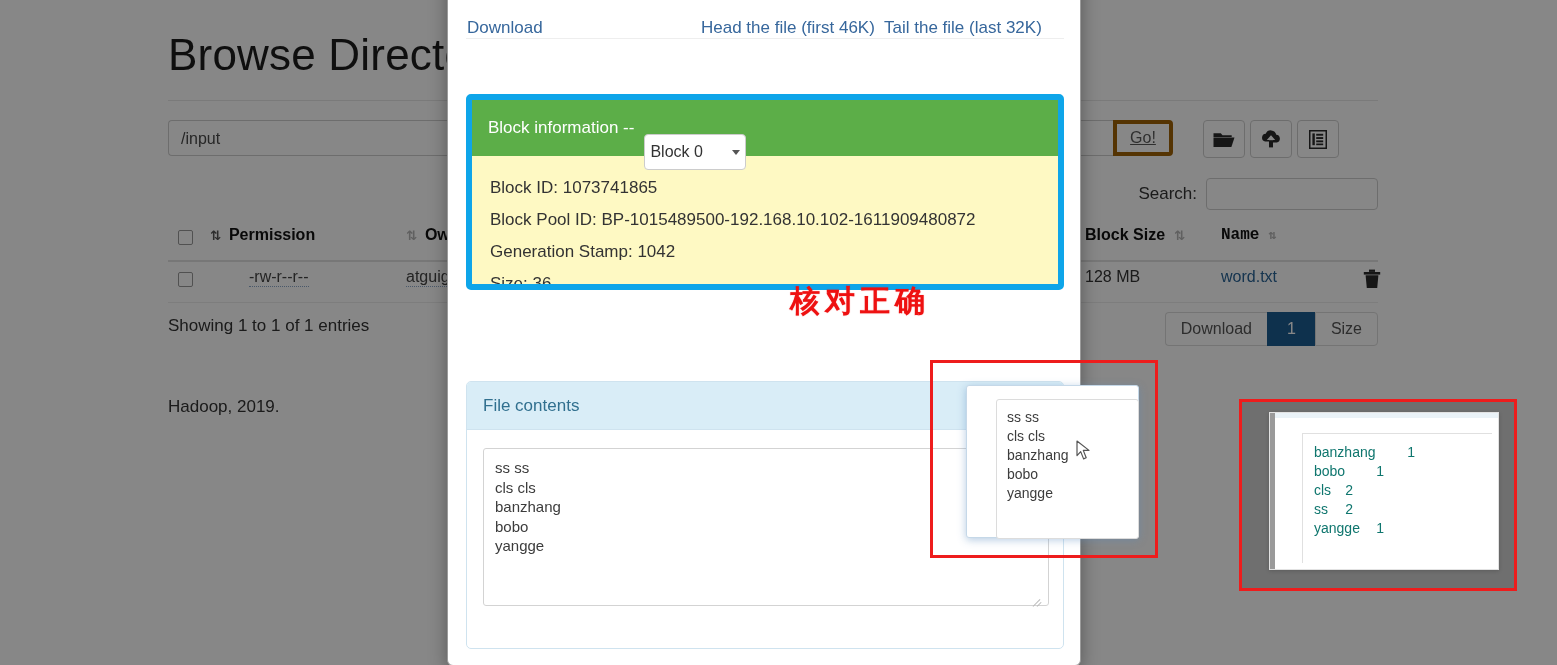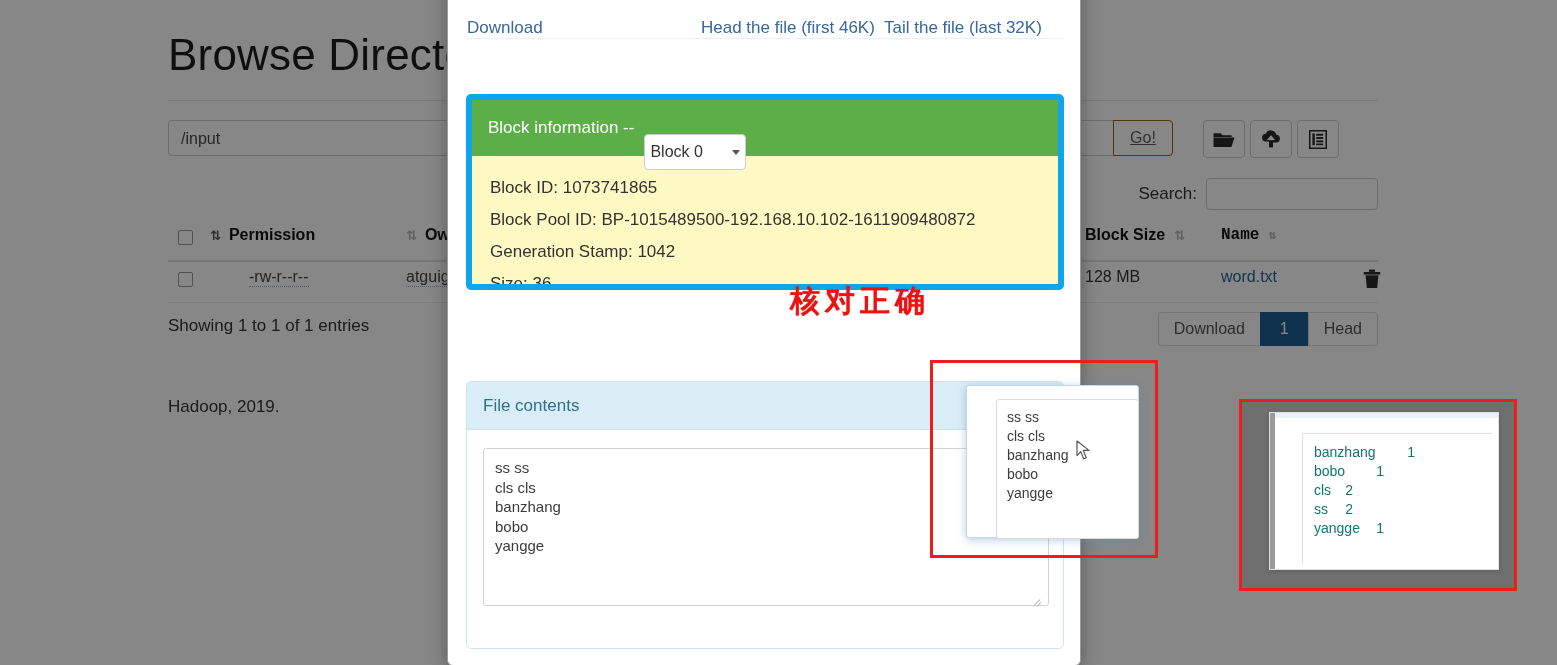--- a/index.html
+++ b/index.html
@@ -29,21 +29,21 @@
   
   #path-row{position:absolute;left:168px;top:120px;width:1210px;height:38px;}
   #path-input{
     position:absolute;left:0;top:0;width:945px;height:36px;
     border:1px solid #cfcfcf;border-right:none;border-radius:4px 0 0 4px;
     background:#fff;box-sizing:border-box;
     font-size:16px;color:#4a4a4a;padding:6px 12px;line-height:24px;
   }
   #go-button{
     position:absolute;left:945px;top:0;width:60px;height:36px;
-    border:1px solid #a16207;border-radius:0 4px 4px 0;background:#fff;
+    border:4px solid #a16207;border-radius:0 4px 4px 0;background:#fff;
     box-sizing:border-box;font-size:16px;color:#5a5a5a;
     display:flex;align-items:center;justify-content:center;text-decoration:underline;
   }
   .tool-btn{
     position:absolute;top:0;width:42px;height:38px;
     border:1px solid #cfcfcf;border-radius:4px;background:#fff;
     box-sizing:border-box;display:flex;align-items:center;justify-content:center;
   }
   #btn-newdir{left:1035px;}
   #btn-upload{left:1082px;}
@@ -324,21 +324,21 @@
         </svg>
       </span>
     </div>
     <div id="row-rule"></div>
 
     <div id="showing-info">Showing 1 to 1 of 1 entries</div>
 
     <div id="pager">
       <span class="pg">Download</span>
       <span class="pg current">1</span>
-      <span class="pg">Head</span>
+      <span class="pg">Size</span>
     </div>
 
     <div id="footer-text">Hadoop, 2019.</div>
   </div>
 </div>
 
 <div id="backdrop"></div>
 
 <div id="modal">
 

